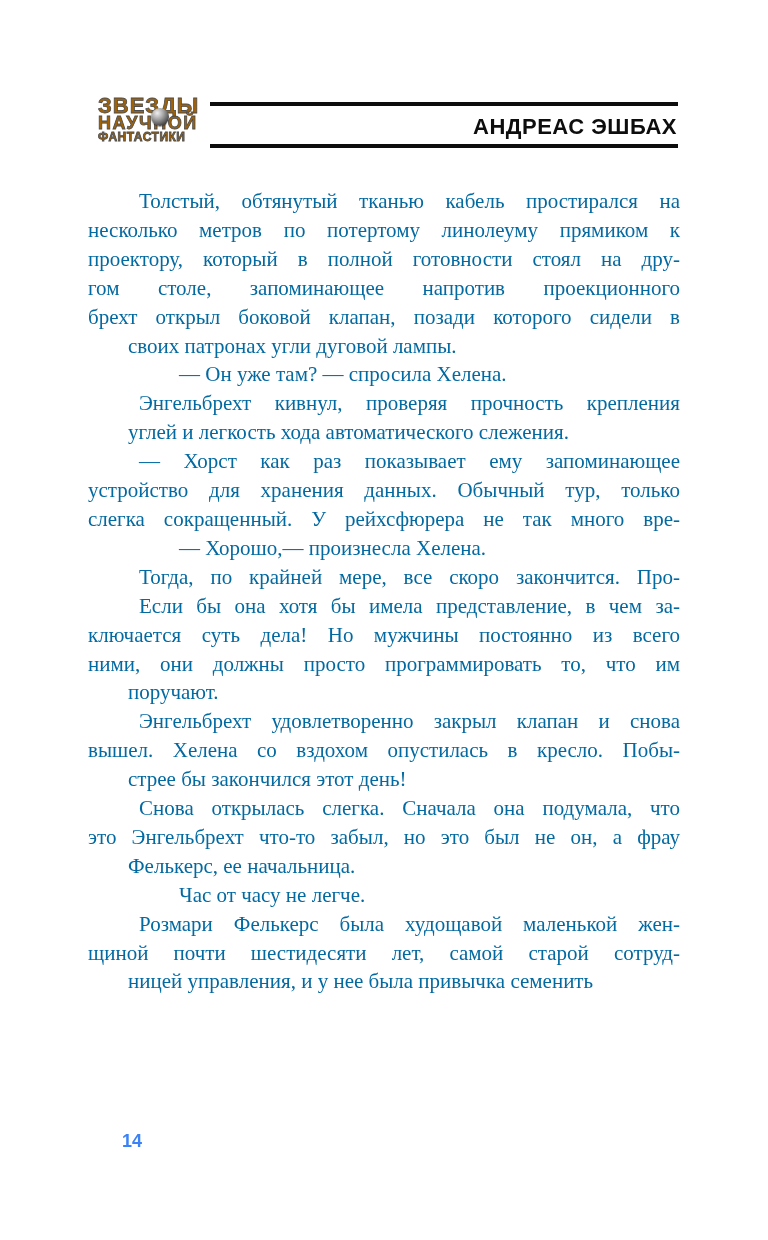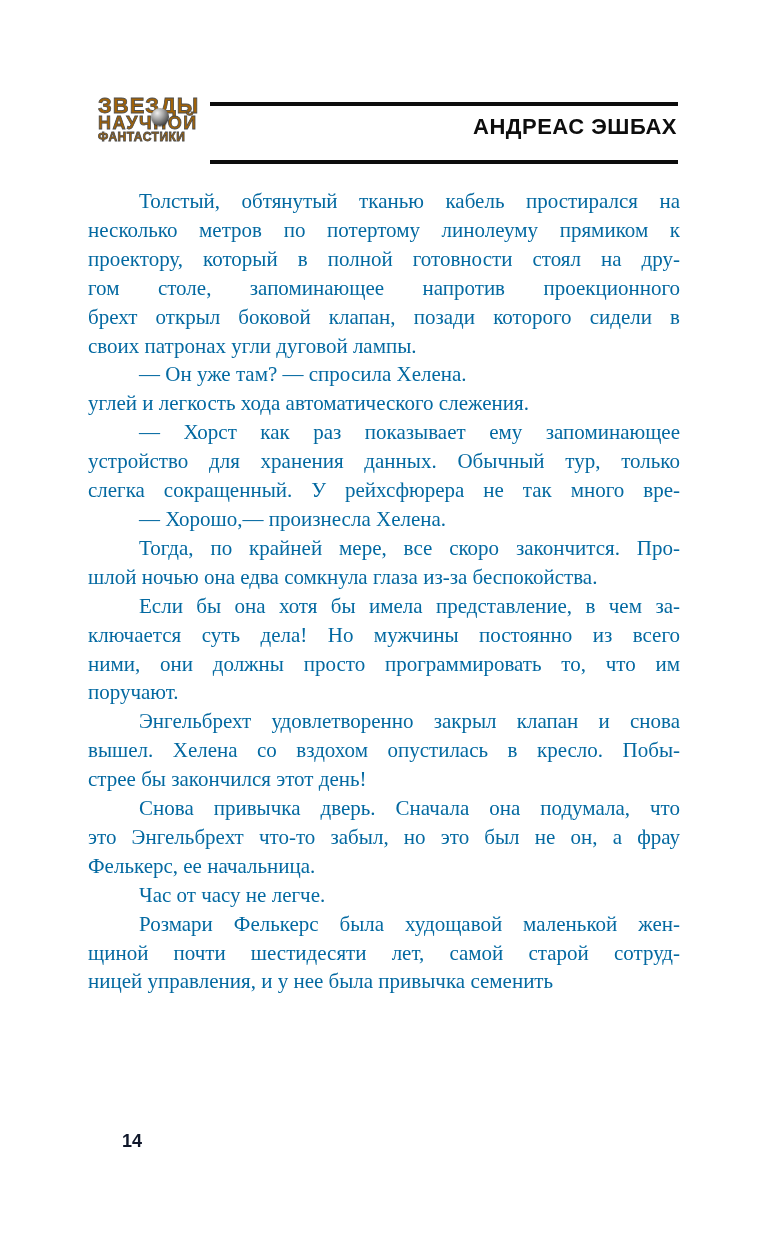--- a/index.html
+++ b/index.html
@@ -53,50 +53,50 @@
     height: 4px;
     background: #0d0d0d;
   }
   .author {
     text-align: right;
     font-family: "Liberation Sans", sans-serif;
     font-weight: 700;
     font-size: 22px;
     letter-spacing: 0.5px;
     color: #0d0d0d;
-    padding: 8px 1px 20px 0;
+    padding: 8px 1px 4px 0;
   }
 
   
   .body-text {
     position: absolute;
     left: 88px;
     top: 187px;
     width: 592px;
     font-family: "Liberation Serif", serif;
     font-size: 21px;
     line-height: 28.9px;
     color: #0369a1;
   }
   .line {
     text-align: justify;
     text-align-last: justify;
   }
-  .line.last { text-align-last: left; }
+  .line.last { text-align-last: left; margin-left: 40px; }
   .line.first { text-indent: 51px; }
 
   
   .page-number {
     position: absolute;
     left: 122px;
     top: 1131px;
     font-family: "Liberation Sans", sans-serif;
     font-weight: 700;
     font-size: 18px;
-    color: #0f172a;
+    color: #3b82f6;
   }
 </style>
 </head>
 <body>
 
 <div class="page">
 
   <div class="logo">
     <div class="logo-line logo-l1">ЗВЕЗДЫ</div>
     <div class="logo-line logo-l2">НАУЧНОЙ</div>
@@ -111,35 +111,35 @@
   </div>
 
   <div class="body-text" id="body-text">
       <div class="line first">Толстый, обтянутый тканью кабель простирался на</div>
       <div class="line">несколько метров по потертому линолеуму прямиком к</div>
       <div class="line">проектору, который в полной готовности стоял на дру-</div>
       <div class="line">гом столе, запоминающее напротив проекционного</div>
       <div class="line">брехт открыл боковой клапан, позади которого сидели в</div>
       <div class="line last">своих патронах угли дуговой лампы.</div>
       <div class="line first last">— Он уже там? — спросила Хелена.</div>
+      <div class="line first">Энгельбрехт кивнул, проверяя прочность крепления</div>
       <div class="line last">углей и легкость хода автоматического слежения.</div>
       <div class="line first">— Хорст как раз показывает ему запоминающее</div>
       <div class="line">устройство для хранения данных. Обычный тур, только</div>
       <div class="line">слегка сокращенный. У рейхсфюрера не так много вре-</div>
       <div class="line first last">— Хорошо,— произнесла Хелена.</div>
       <div class="line first">Тогда, по крайней мере, все скоро закончится. Про-</div>
-      <div class="line last">шлой ночью она едва сомкнула глаза из-за беспокойства.</div>
       <div class="line first">Если бы она хотя бы имела представление, в чем за-</div>
       <div class="line">ключается суть дела! Но мужчины постоянно из всего</div>
       <div class="line">ними, они должны просто программировать то, что им</div>
       <div class="line last">поручают.</div>
       <div class="line first">Энгельбрехт удовлетворенно закрыл клапан и снова</div>
       <div class="line">вышел. Хелена со вздохом опустилась в кресло. Побы-</div>
       <div class="line last">стрее бы закончился этот день!</div>
-      <div class="line first">Снова привычка дверь. Сначала она подумала, что</div>
+      <div class="line first">Снова открылась слегка. Сначала она подумала, что</div>
       <div class="line">это Энгельбрехт что-то забыл, но это был не он, а фрау</div>
       <div class="line last">Фелькерс, ее начальница.</div>
       <div class="line first last">Час от часу не легче.</div>
       <div class="line first">Розмари Фелькерс была худощавой маленькой жен-</div>
       <div class="line">щиной почти шестидесяти лет, самой старой сотруд-</div>
       <div class="line last">ницей управления, и у нее была привычка семенить</div>
     </div>
 
   <div class="page-number">14</div>
 

